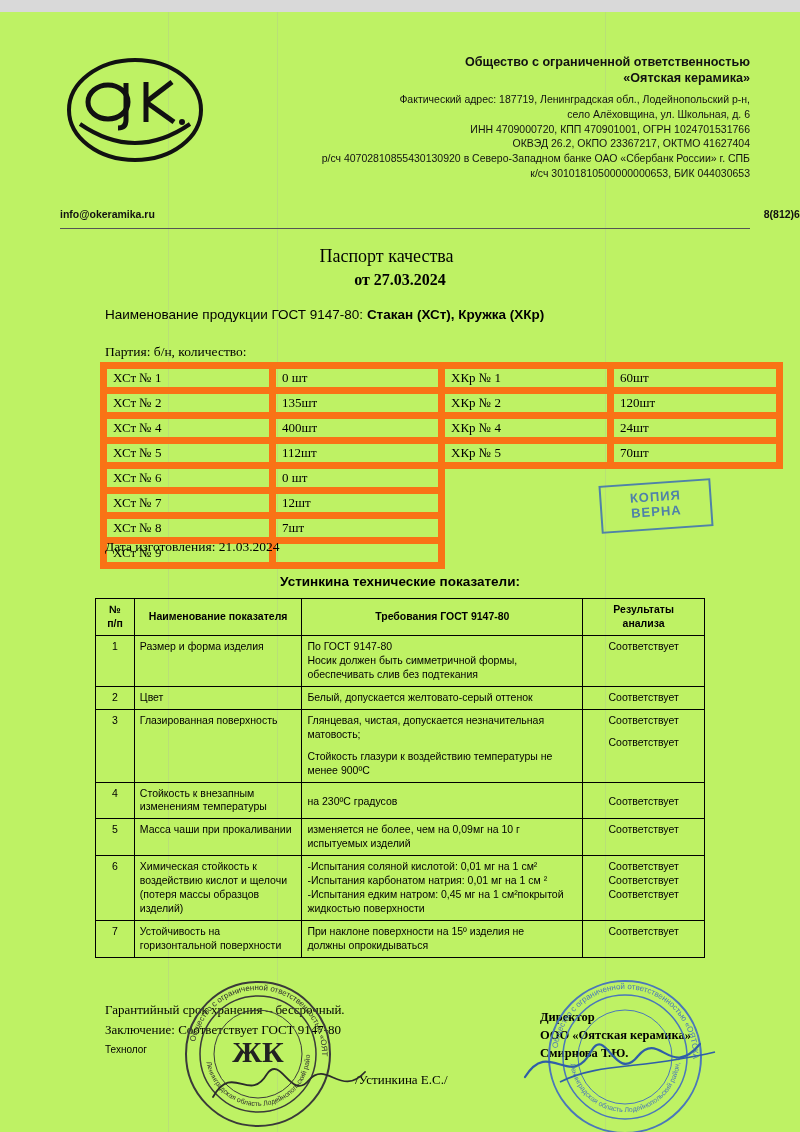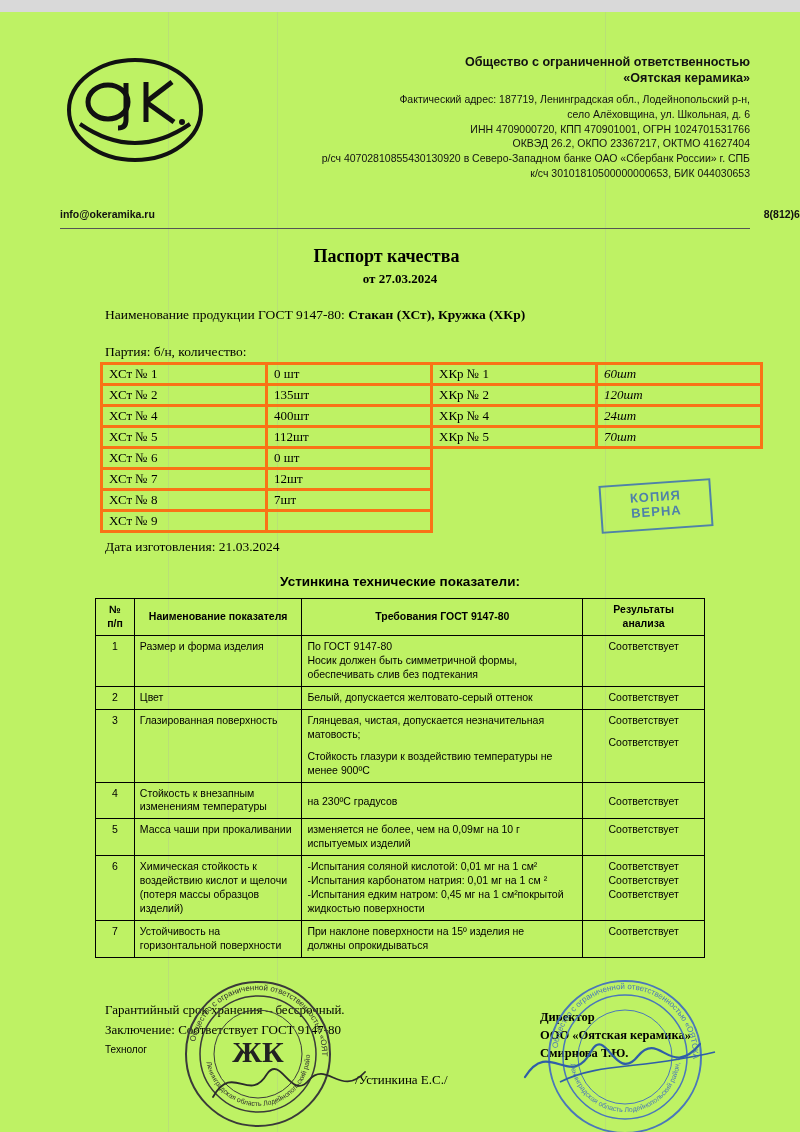--- a/index.html
+++ b/index.html
@@ -83,42 +83,42 @@
   }
 
   
   .doc-title {
     position: absolute;
     top: 234px;
     left: 0;
     width: 773px;
     text-align: center;
     font-size: 18px;
-    font-weight: bold;
+    font-weight: normal;
     font-family: "Liberation Serif", serif;
     color: #000;
   }
   .doc-date {
     position: absolute;
     top: 259px;
     left: 0;
     width: 800px;
     text-align: center;
-    font-size: 13px;
+    font-size: 16px;
     font-weight: bold;
     font-family: "Liberation Serif", serif;
     color: #000;
   }
 
   .product-line {
     position: absolute;
     top: 295px;
     left: 105px;
     font-size: 13.5px;
-    font-family: Liberation Serif, serif;
+    font-family: Liberation Sans, sans-serif;
     color: #000;
   }
   .product-line b { font-weight: bold; }
 
   .batch-line {
     position: absolute;
     top: 332px;
     left: 105px;
     font-size: 13.5px;
     font-family: "Liberation Serif", serif;
@@ -129,29 +129,29 @@
   .qty-table {
     position: absolute;
     top: 350px;
     left: 100px;
     border-collapse: collapse;
     font-family: "Liberation Serif", serif;
     font-size: 13px;
     color: #000;
   }
   .qty-table td {
-    border: 3px solid #f97316;
+    border: 7px solid #f97316;
     height: 18px;
     padding: 0 6px;
     vertical-align: middle;
   }
   .qty-table td.c1 { width: 150px; }
   .qty-table td.c2 { width: 150px; }
   .qty-table td.c3 { width: 150px; }
-  .qty-table td.c4 { width: 150px; font-style: italic; }
+  .qty-table td.c4 { width: 150px; }
   .qty-table td.empty { border: none; }
 
   .manufacture-date {
     position: absolute;
     top: 527px;
     left: 105px;
     font-size: 13.5px;
     font-family: "Liberation Serif", serif;
     color: #000;
   }

